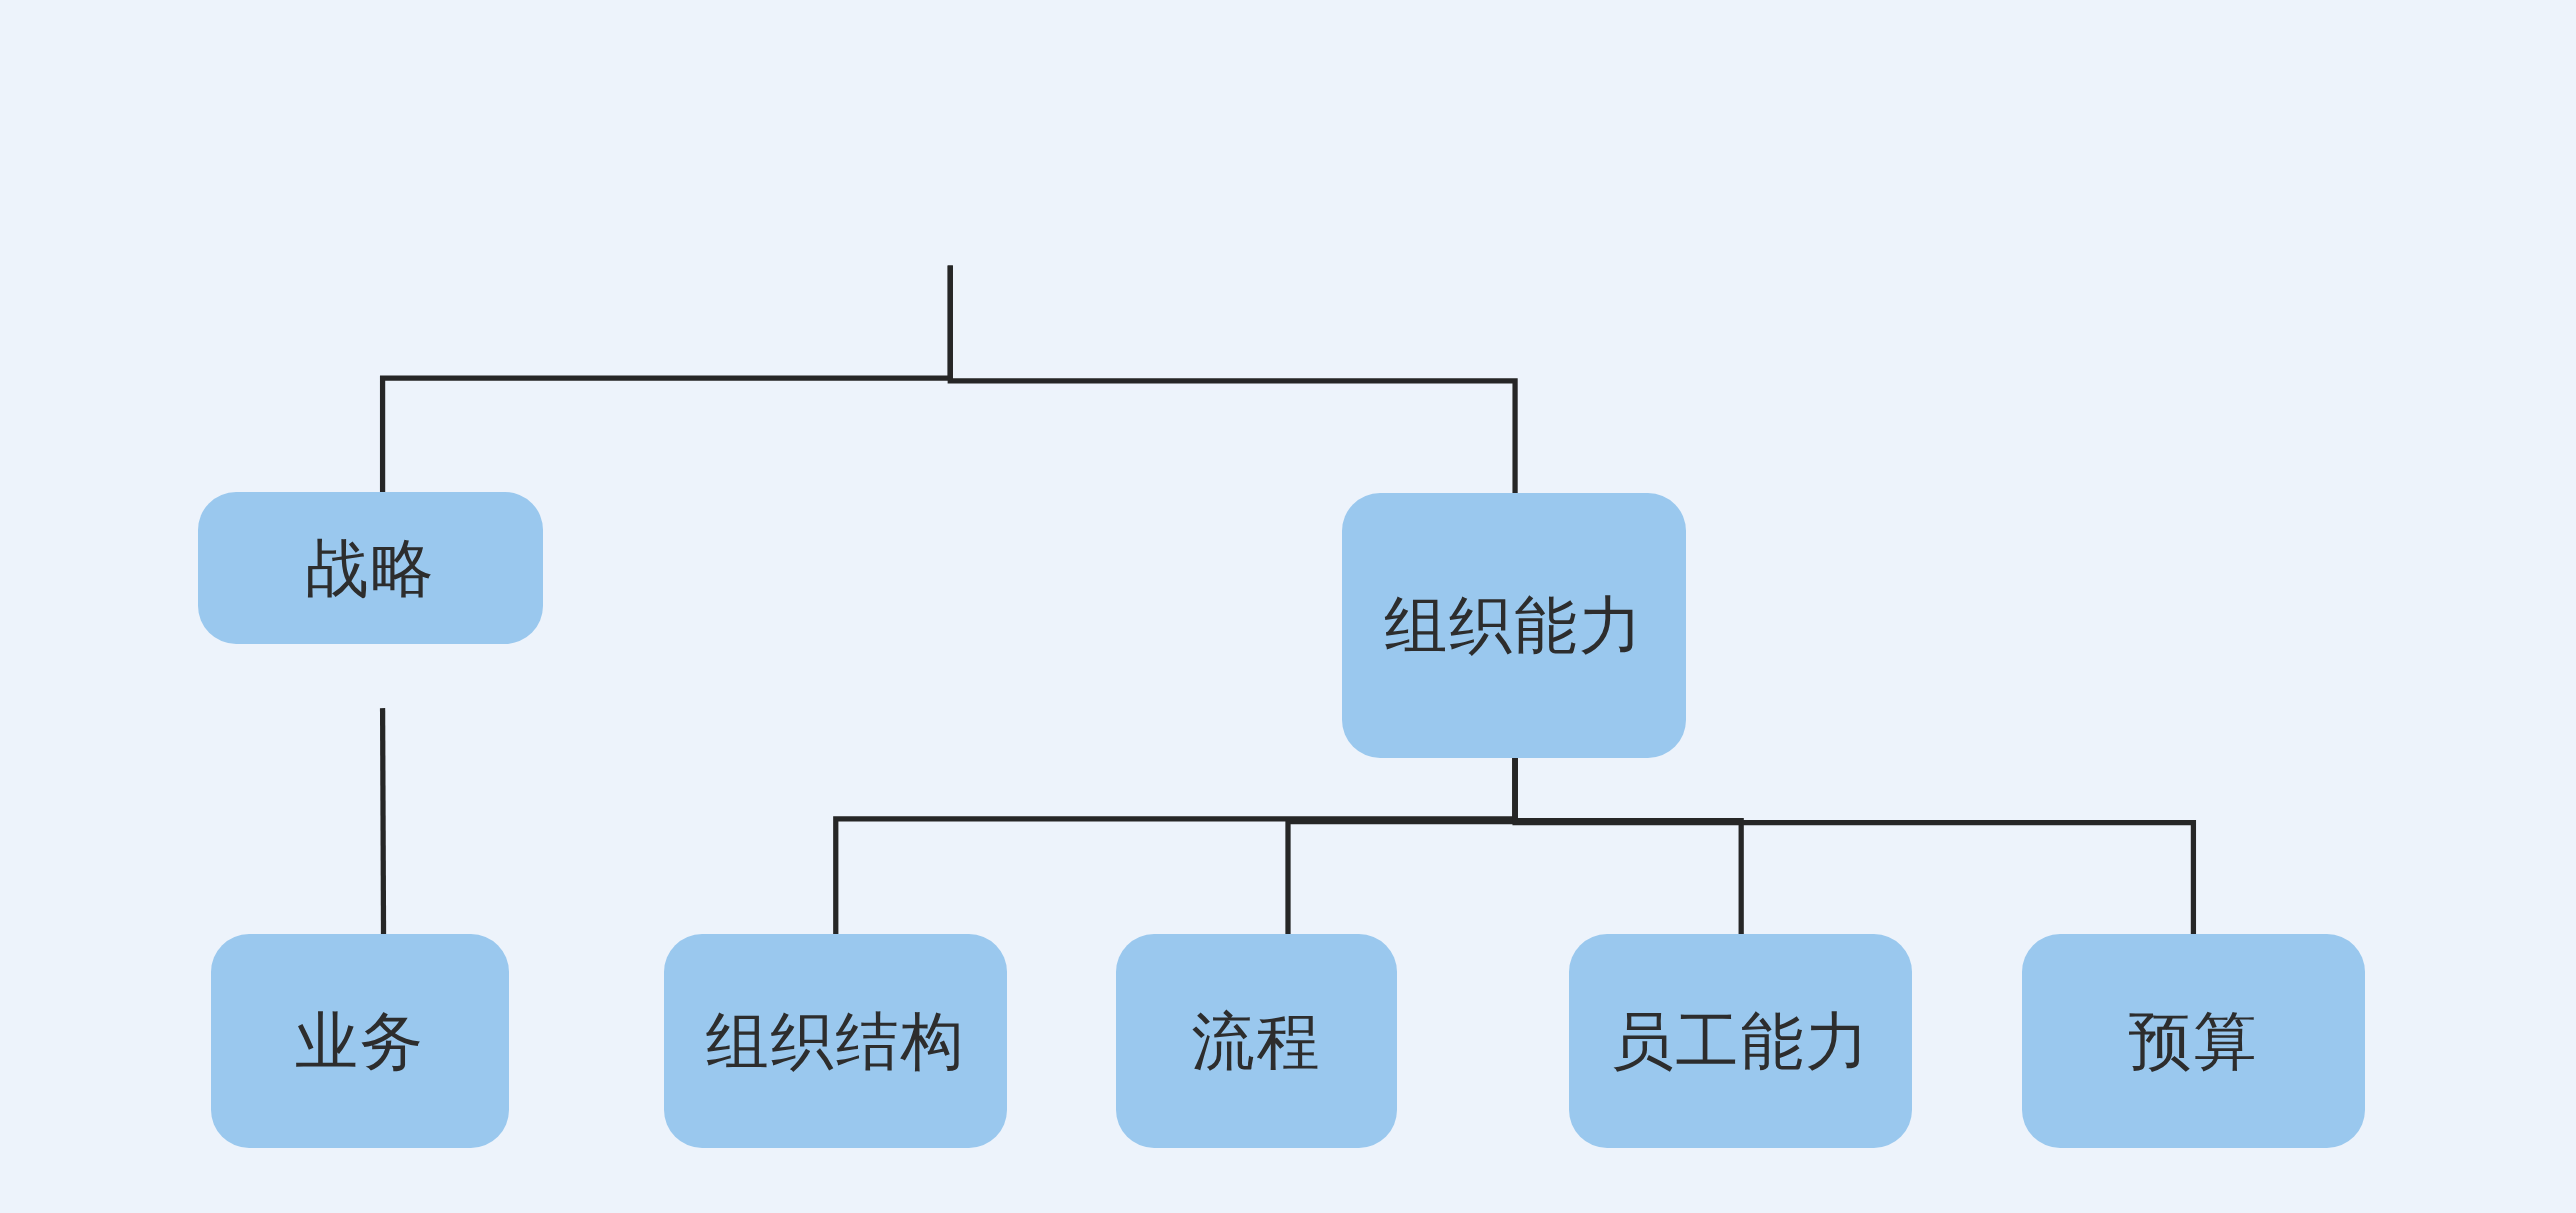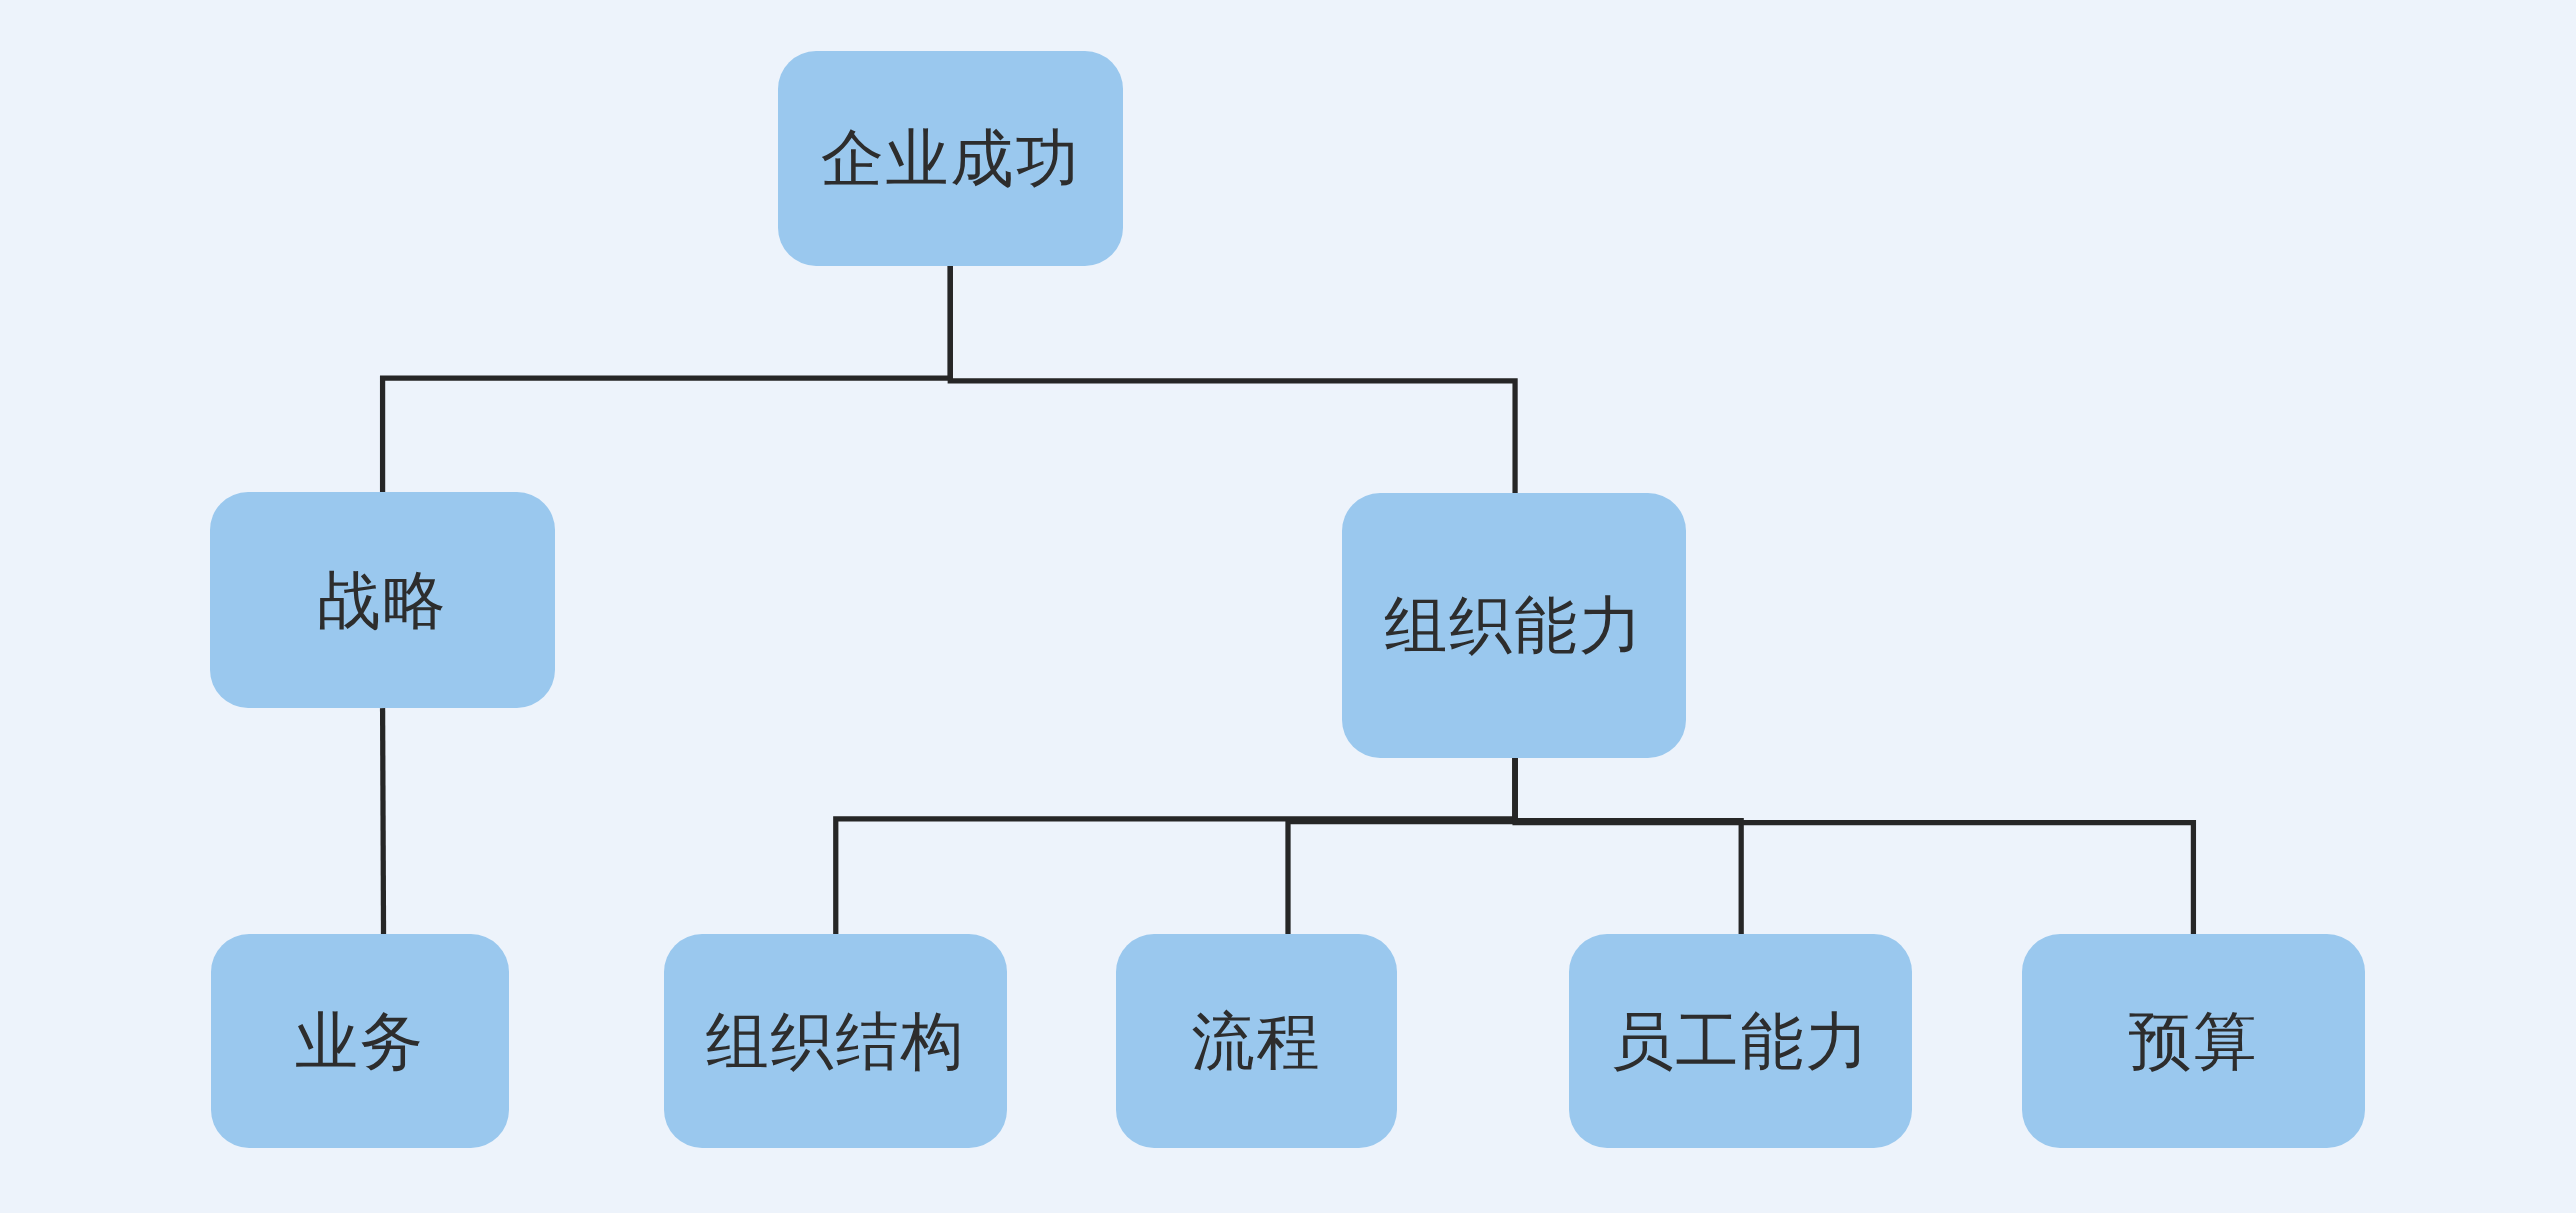--- a/index.html
+++ b/index.html
@@ -62,25 +62,22 @@
   <svg class="edges" viewBox="0 0 2700 1272" xmlns="http://www.w3.org/2000/svg">
     <path d="M996 278 L996 396 L401 396 L401 516"></path>
     <path d="M996 278 L996 399 L1588 399 L1588 517"></path>
     <path d="M401 742 L402 979"></path>
     <path d="M1588 740 L1588 858 L876 858 L876 979"></path>
     <path d="M1588 740 L1588 861 L1350 861 L1350 979"></path>
     <path d="M1588 740 L1588 860 L1825 860 L1825 979"></path>
     <path d="M1588 740 L1588 862 L2299 862 L2299 979"></path>
   </svg>
 
-  <div class="node" style="left:778px; top:51px; width:345px; height:215px">
-    <span class="node-label">企业成功</span>
-  </div>
 
-  <div class="node" style="left:210px; top:492px; width:345px; height:216px">
+  <div class="node" style="left:198px; top:492px; width:345px; height:152px">
     <span class="node-label">战略</span>
   </div>
 
   <div class="node" style="left:1342px; top:493px; width:344px; height:265px">
     <span class="node-label">组织能力</span>
   </div>
 
   <div class="node" style="left:211px; top:934px; width:298px; height:214px">
     <span class="node-label">业务</span>
   </div>

